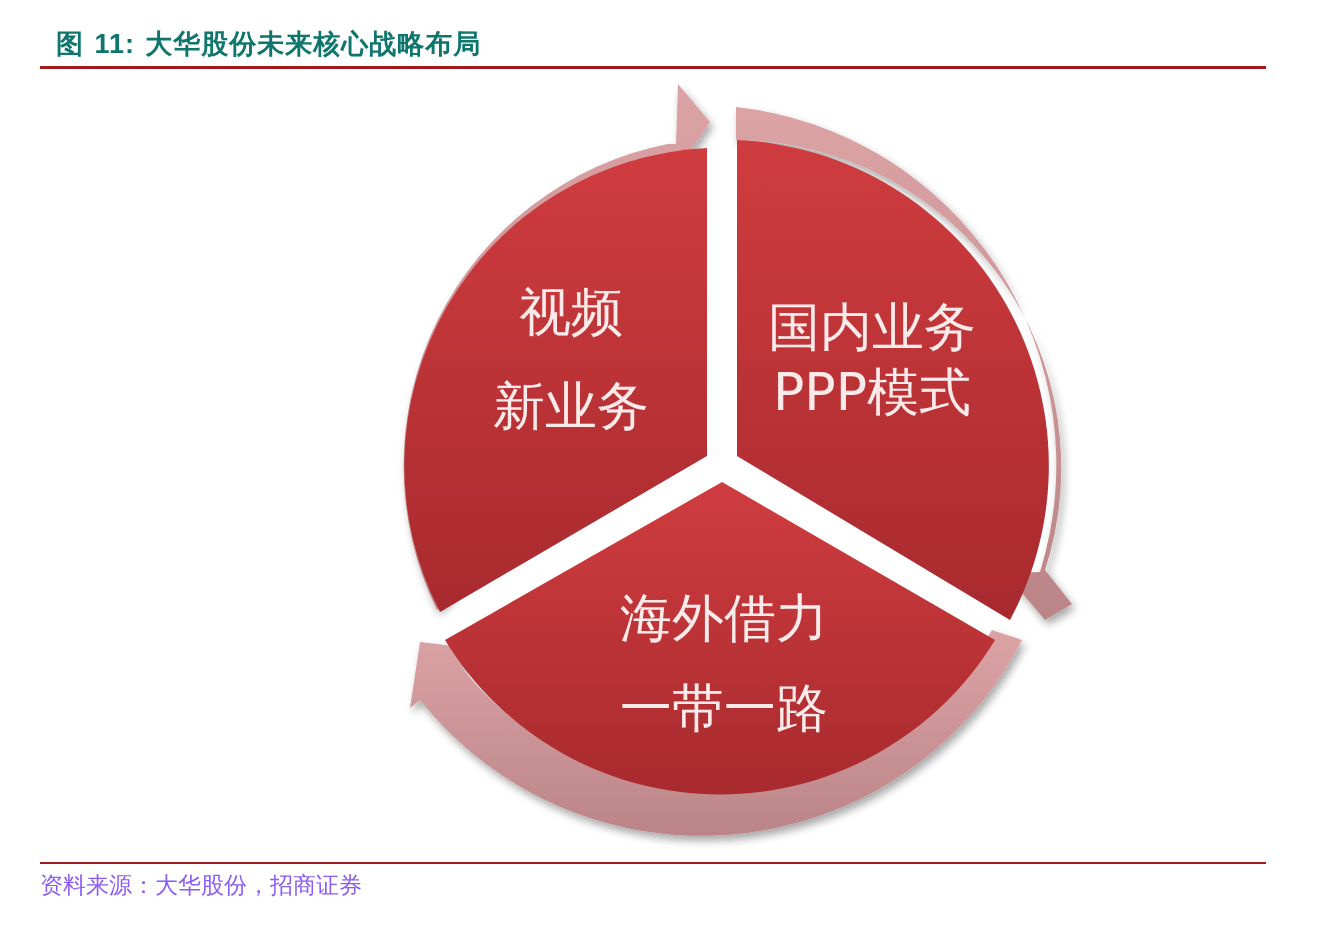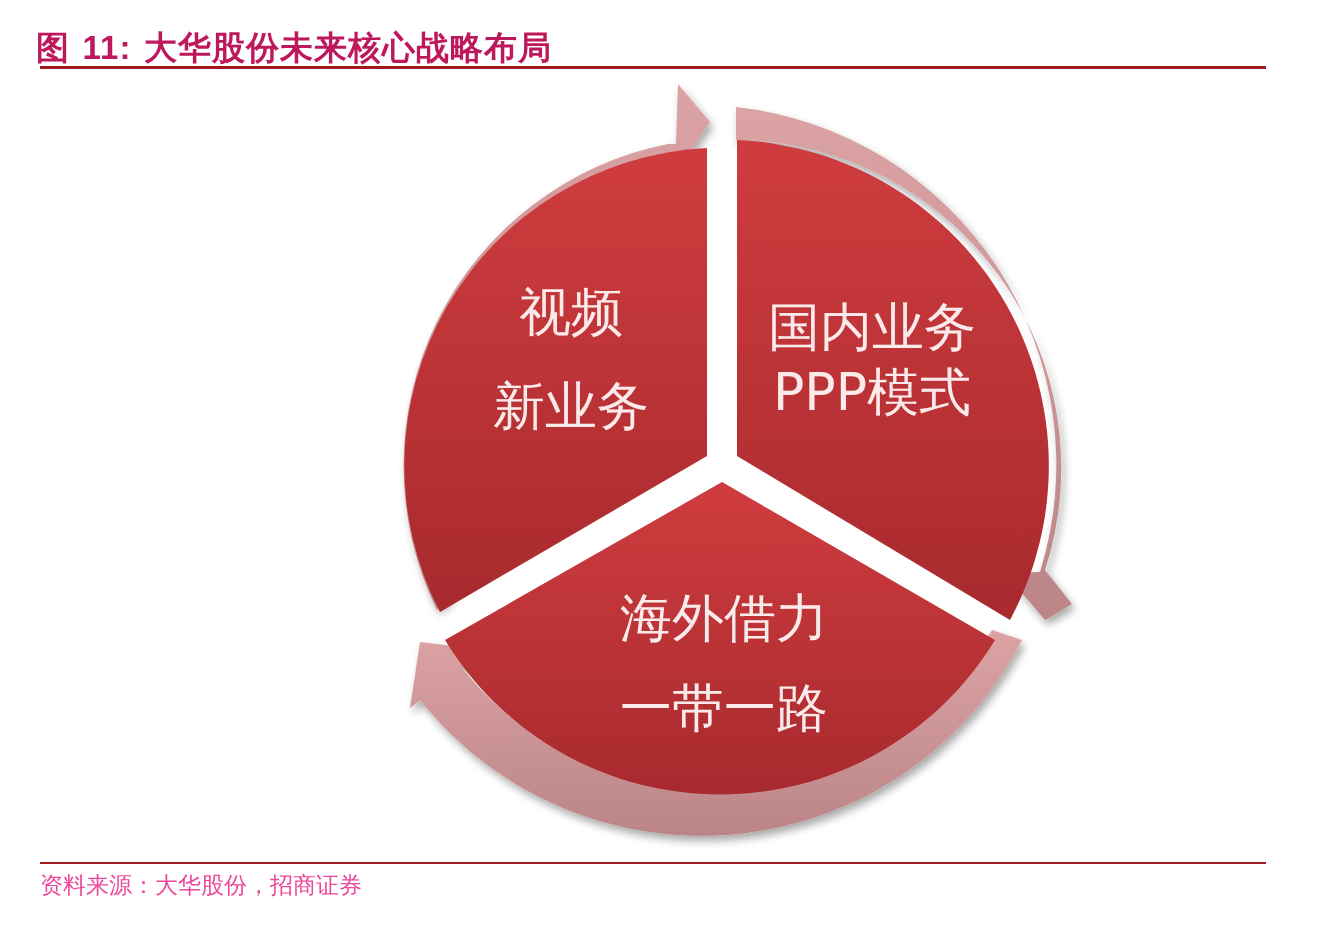--- a/index.html
+++ b/index.html
@@ -1,23 +1,23 @@
 <!DOCTYPE html>
 <html><head>
 <meta charset="utf-8">
 <style>
   html, body { margin: 0; padding: 0; background: #ffffff; }
   body { width: 1344px; height: 926px; position: relative; overflow: hidden;
          font-family: "DejaVu Sans", "Liberation Sans", sans-serif; }
-  .fig-title { position: absolute; left: 36px; top: 26px; font-size: 33px; font-weight: bold;
-               color: #be185d; letter-spacing: 1px; font-family: "DejaVu Serif", "Liberation Serif", serif; }
+  .fig-title { position: absolute; left: 56px; top: 26px; font-size: 27px; font-weight: bold;
+               color: #0f766e; letter-spacing: 1px; font-family: "DejaVu Serif", "Liberation Serif", serif; }
   .fig-title .num { font-family: "Liberation Sans", sans-serif; }
   .rule-top { position: absolute; left: 40px; top: 66px; width: 1226px; height: 3px; background: #a01c1c; }
   .rule-bottom { position: absolute; left: 40px; top: 862px; width: 1226px; height: 2px; background: #a01c1c; }
-  .source { position: absolute; left: 40px; top: 870px; font-size: 23px; color: #ec4899;
+  .source { position: absolute; left: 40px; top: 870px; font-size: 23px; color: #8b5cf6;
             font-family: "DejaVu Serif", "Liberation Serif", serif; }
   svg.diagram { position: absolute; left: 0; top: 0; }
   .seg-text { font-family: "DejaVu Sans", "Liberation Sans", sans-serif; fill: #fbeaea; font-size: 52px; }
 </style>
 </head>
 <body>
 
 <div class="fig-title">
   <span>图</span>
   <span class="num">11:</span>

